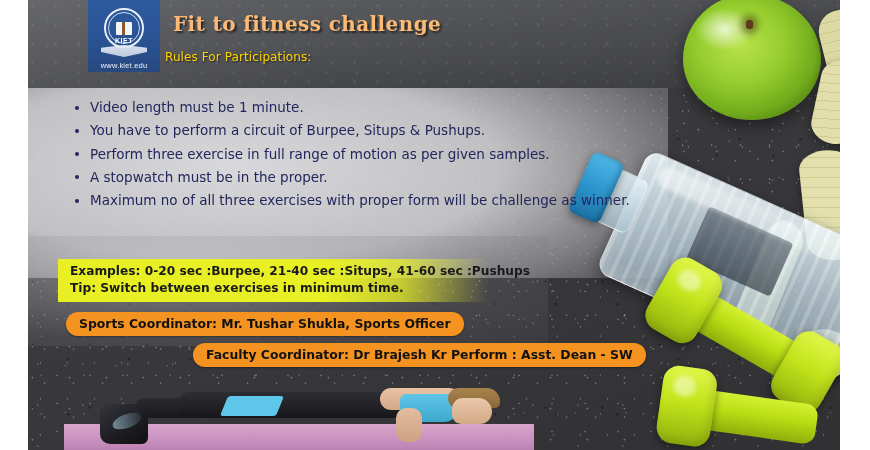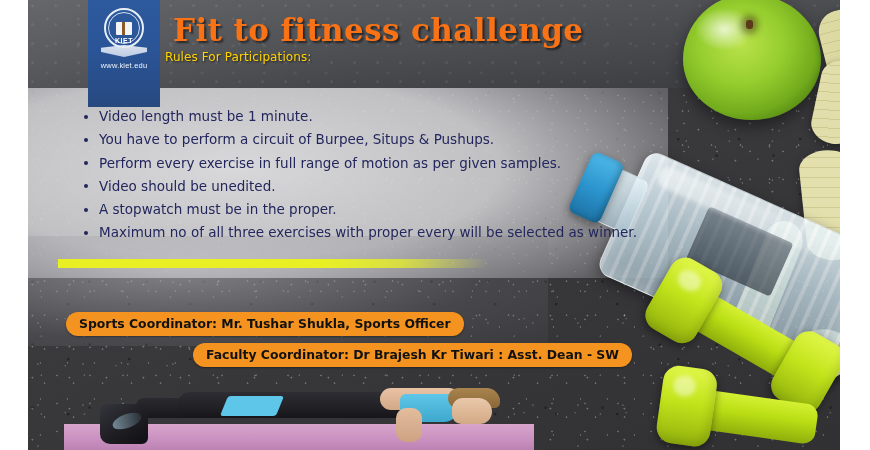--- a/index.html
+++ b/index.html
@@ -85,21 +85,21 @@
   .header-sheen {
     position: absolute;
     left: 0; top: 0; width: 100%; height: 100%;
     background: linear-gradient(100deg, rgba(255,255,255,.10) 0%, rgba(255,255,255,.02) 40%, rgba(0,0,0,.10) 100%);
   }
 
   
   .logo {
     position: absolute;
     left: 60px; top: 0px;
-    width: 72px; height: 107px;
+    width: 72px; height: 72px;
     background: linear-gradient(180deg, #2d5a9e 0%, #2a5496 50%, #27497f 100%);
     display: flex;
     flex-direction: column;
     align-items: center;
     justify-content: flex-start;
     overflow: hidden;
   }
   .crest {
     position: relative;
     margin-top: 7px;
@@ -156,23 +156,23 @@
     font-size: 7.5px;
     color: #eef3fa;
     letter-spacing: .2px;
   }
 
   
   .title {
     position: absolute;
     left: 145px; top: 12px;
     font-family: "DejaVu Serif", serif;
-    font-size: 31px;
+    font-size: 20px;
     font-weight: bold;
-    color: #f97316;
+    color: #fdba74;
     letter-spacing: .4px;
     text-shadow: 2px 2px 2px rgba(0,0,0,.55);
     white-space: nowrap;
   }
   .subtitle {
     position: absolute;
     left: 137px; top: 50px;
     font-family: "DejaVu Sans", sans-serif;
     font-size: 12px;
     font-weight: normal;
@@ -180,21 +180,21 @@
     letter-spacing: .1px;
     text-shadow: 1px 1px 2px rgba(0,0,0,.6);
     white-space: nowrap;
   }
 
   
   .rules {
     position: absolute;
     left: 44px; top: 96px;
     width: 600px;
-    margin: 9px;
+    margin: 0;
     padding: 0;
     list-style: none;
   }
   .rules li {
     position: relative;
     padding-left: 18px;
     margin-bottom: 1px;
     font-family: "DejaVu Sans", sans-serif;
     font-size: 13.5px;
     line-height: 22.3px;
@@ -552,31 +552,32 @@
       <div class="db-head db-head2"></div>
     </div>
     <div class="db" id="db2">
       <div class="db-bar"></div>
       <div class="db-head gloss"></div>
     </div>
 
     <ul class="rules">
       <li>Video length must be 1 minute.</li>
       <li>You have to perform a circuit of Burpee, Situps &amp; Pushups.</li>
-      <li>Perform every exercise in full range of motion as per given samples.</li>
-      <li>Video should be unedited.</li>
+      <li>Perform three exercise in full range of motion as per given samples.</li>
       <li>A stopwatch must be in the proper.</li>
-      <li>Maximum no of all three exercises with proper every will be selected as winner.</li>
+      <li>Maximum no of all three exercises with proper form will be challenge as winner.</li>
     </ul>
 
     <div class="examples-box">
+      <div class="examples-line">Examples: 0-20 sec :Burpee, 21-40 sec :Situps, 41-60 sec :Pushups</div>
+      <div class="examples-line">Tip: Switch between exercises in minimum time.</div>
     </div>
 
     <div class="pill" id="pill-sports">Sports Coordinator: Mr. Tushar Shukla, Sports Officer</div>
-    <div class="pill" id="pill-faculty">Faculty Coordinator: Dr Brajesh Kr Tiwari : Asst. Dean - SW</div>
+    <div class="pill" id="pill-faculty">Faculty Coordinator: Dr Brajesh Kr Perform : Asst. Dean - SW</div>
 
     <div class="plank-scene">
       <div class="mat"></div>
       <div class="body-leg"></div>
       <div class="shoe"></div>
       <div class="shoe-swoosh"></div>
       <div class="body-torso"></div>
       <div class="body-stripe"></div>
       <div class="body-back"></div>
       <div class="body-top"></div>

